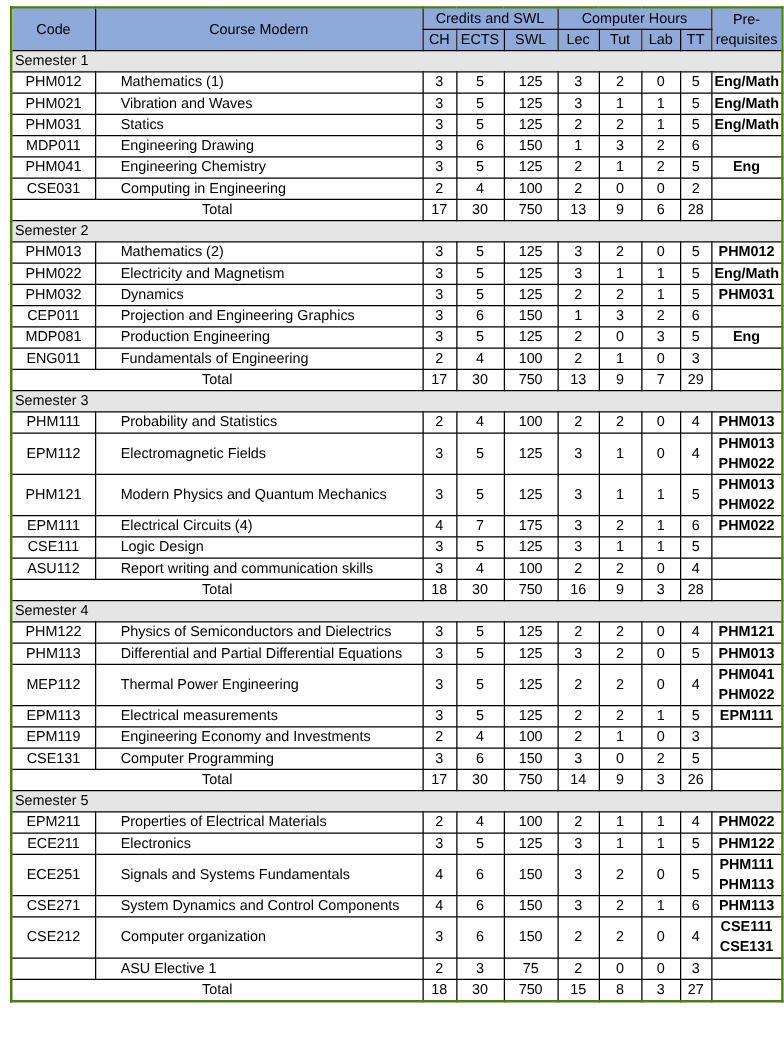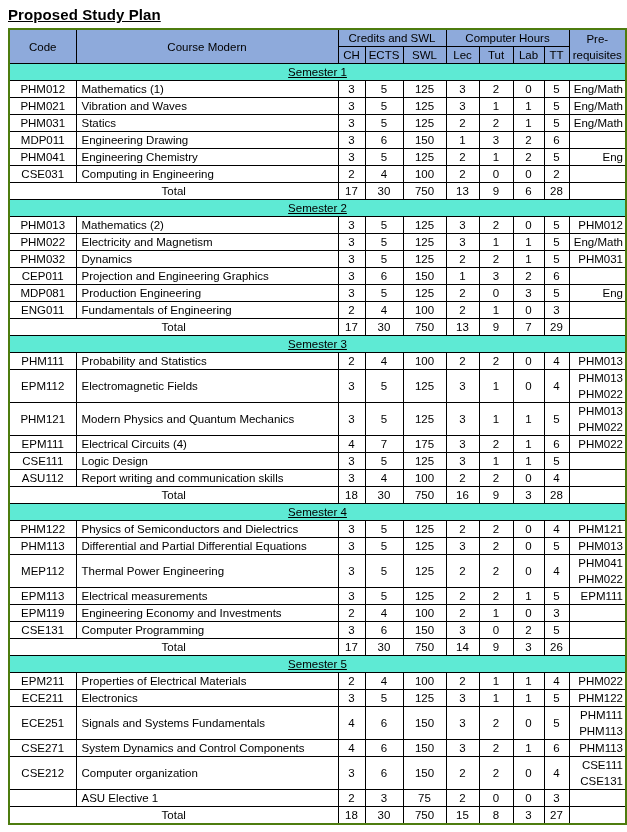--- a/index.html
+++ b/index.html
@@ -32,36 +32,34 @@
     line-height: 16px;
     padding: 0 2px;
     vertical-align: middle;
     overflow: hidden;
   }
   thead th {
     background: #8EAADB;
     text-align: center;
   }
   td.c { text-align: center; }
-  td.l { text-align: left; padding-left: 5px; }
+  td.l { text-align: left; padding-left: 20px; }
   td.band {
-    background: #5eead4;
-    text-align: center;
+    background: #e5e5e5;
+    text-align: left;
     height: 17px;
-    text-decoration: underline;
   }
   td { height: 17px; }
-  td.pre { white-space: pre-line; text-align: right; line-height: 16px; }
+  td.pre { white-space: pre-line; text-align: center; line-height: 16px; font-weight: bold; }
   th.wrap { white-space: normal; margin-top: 10px; }
 </style>
 </head>
 <body>
 
 <div class="page">
-  <div class="doc-title">Proposed Study Plan</div>
 
   <table class="plan">
     <colgroup>
       <col style="width:67px">
       <col style="width:262px">
       <col style="width:27px">
       <col style="width:38px">
       <col style="width:43px">
       <col style="width:33px">
       <col style="width:34px">

